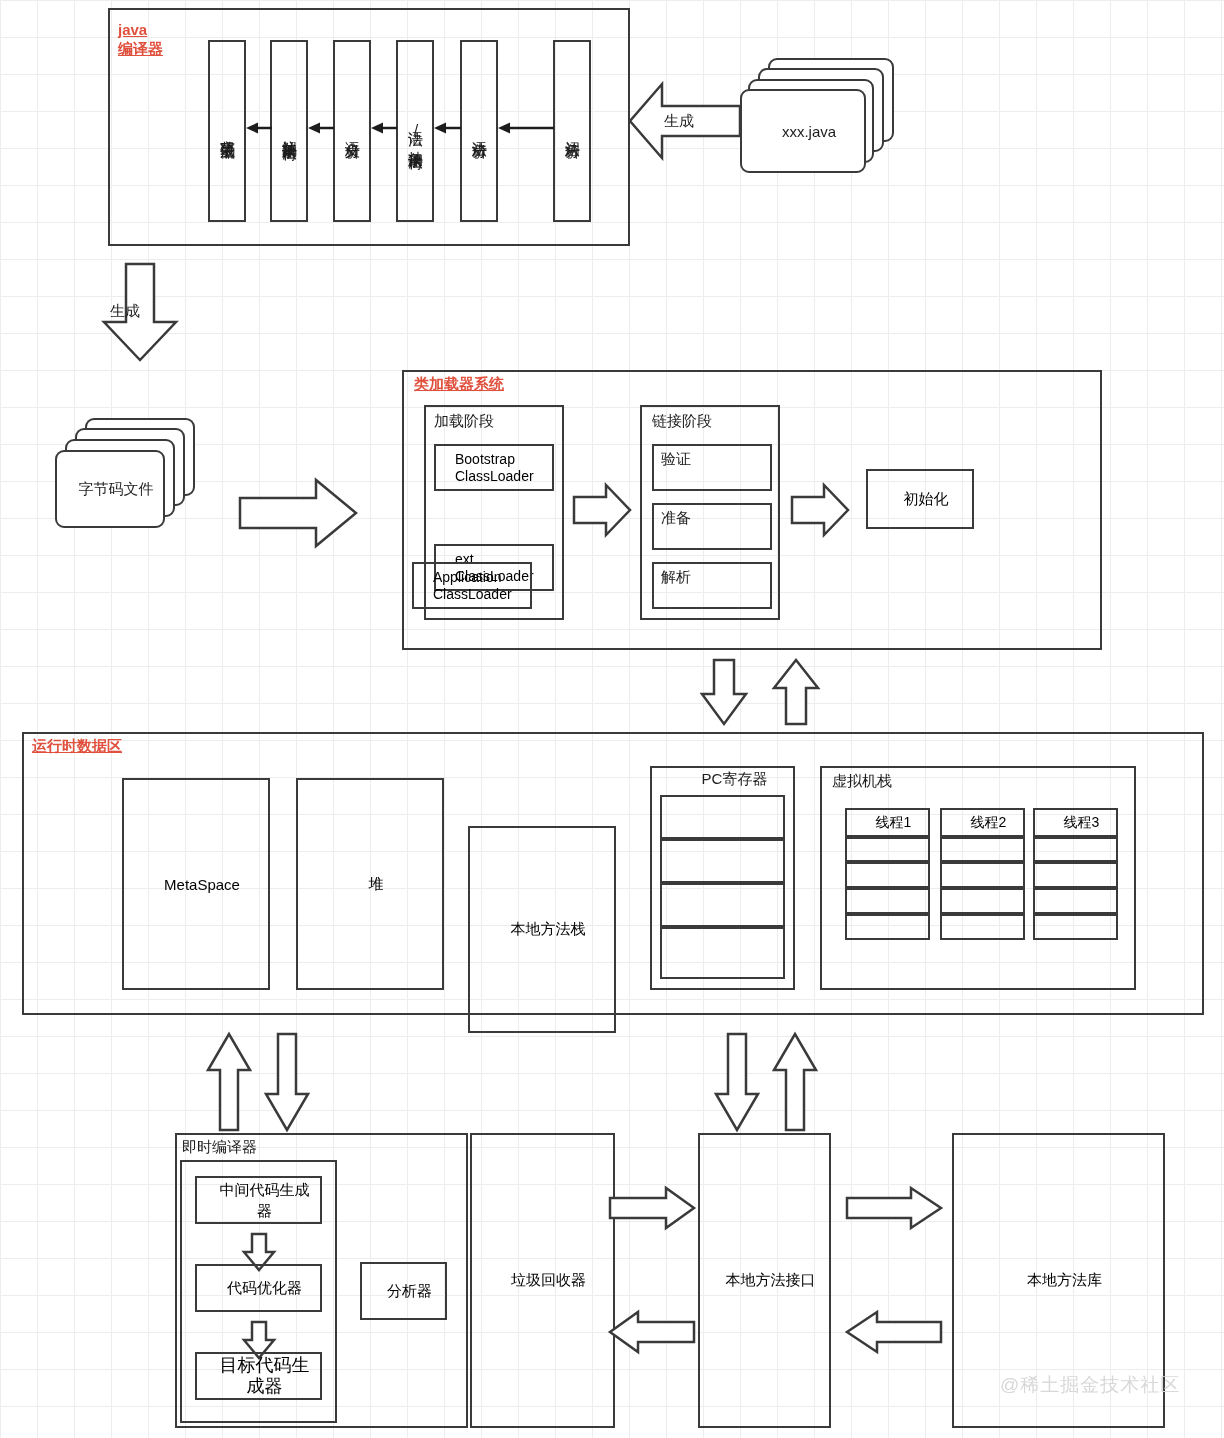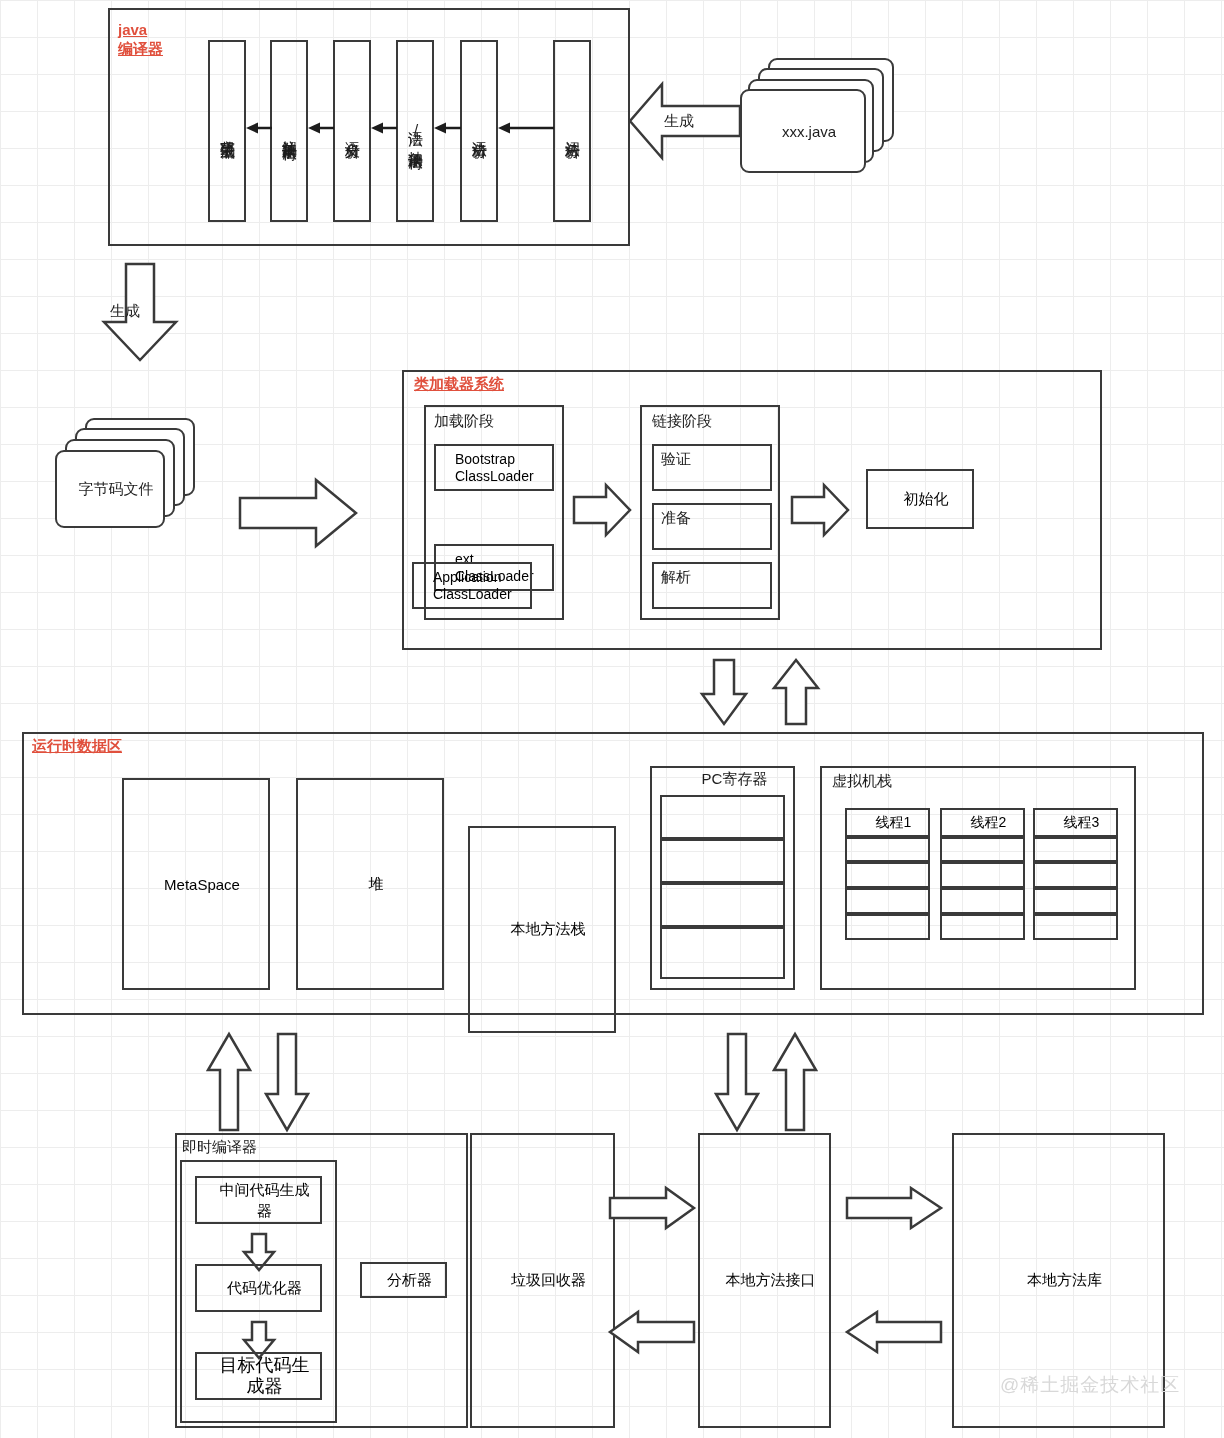--- a/index.html
+++ b/index.html
@@ -236,21 +236,21 @@
   <div class="box ctr" style="left:195px;top:1264px;width:127px;height:48px;">
     <span style="font-size:15px;">代码优化器</span>
   </div>
   <svg class="arw" style="left:242px;top:1320px;" width="34" height="40">
     <path d="M10,2 L24,2 L24,20 L32,20 L17,38 L2,20 L10,20 Z"></path>
   </svg>
   <div class="box ctr" style="left:195px;top:1352px;width:127px;height:48px;">
     <span style="font-size:18px;line-height:21px;padding:0 6px;">目标代码生成器</span>
   </div>
 
-  <div class="box ctr" style="left:360px;top:1262px;width:87px;height:36px;">
+  <div class="box ctr" style="left:360px;top:1262px;width:87px;height:58px;">
     <span style="font-size:15px;">分析器</span>
   </div>
 
   <div class="box ctr" style="left:470px;top:1133px;width:145px;height:295px;">
     <span style="font-size:15px;">垃圾回收器</span>
   </div>
 
   <svg class="arw" style="left:608px;top:1186px;" width="88" height="44">
     <path d="M2,12 L58,12 L58,2 L86,22 L58,42 L58,32 L2,32 Z"></path>
   </svg>

